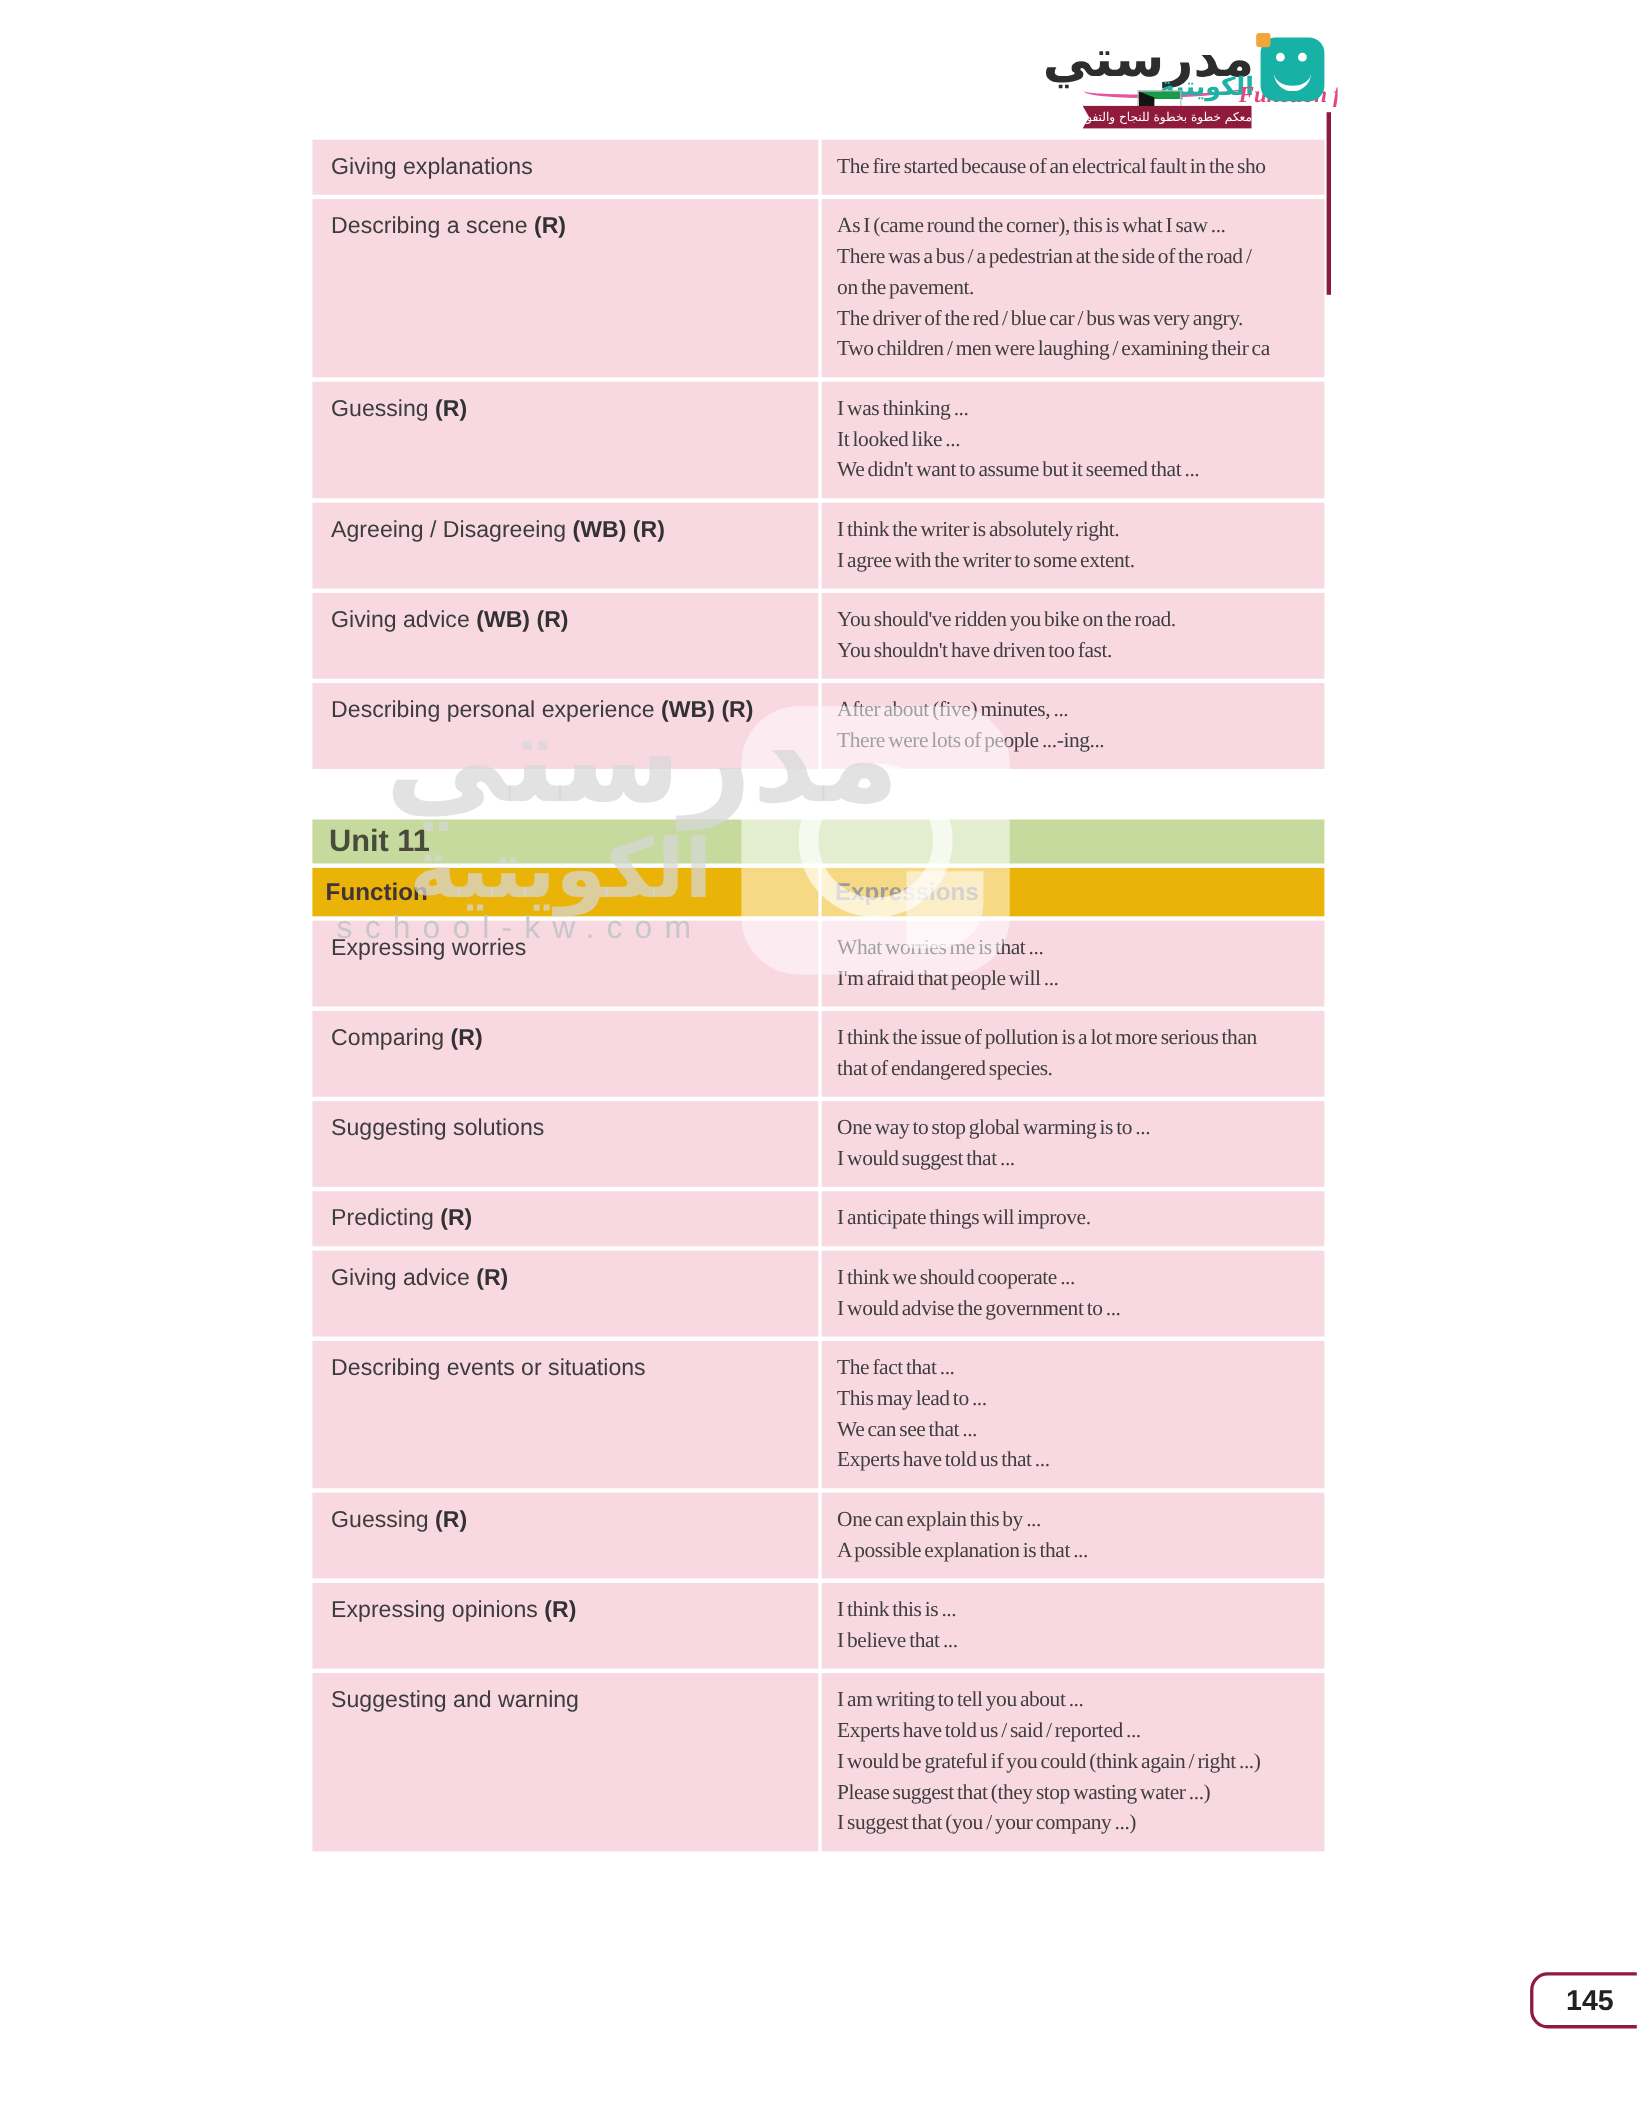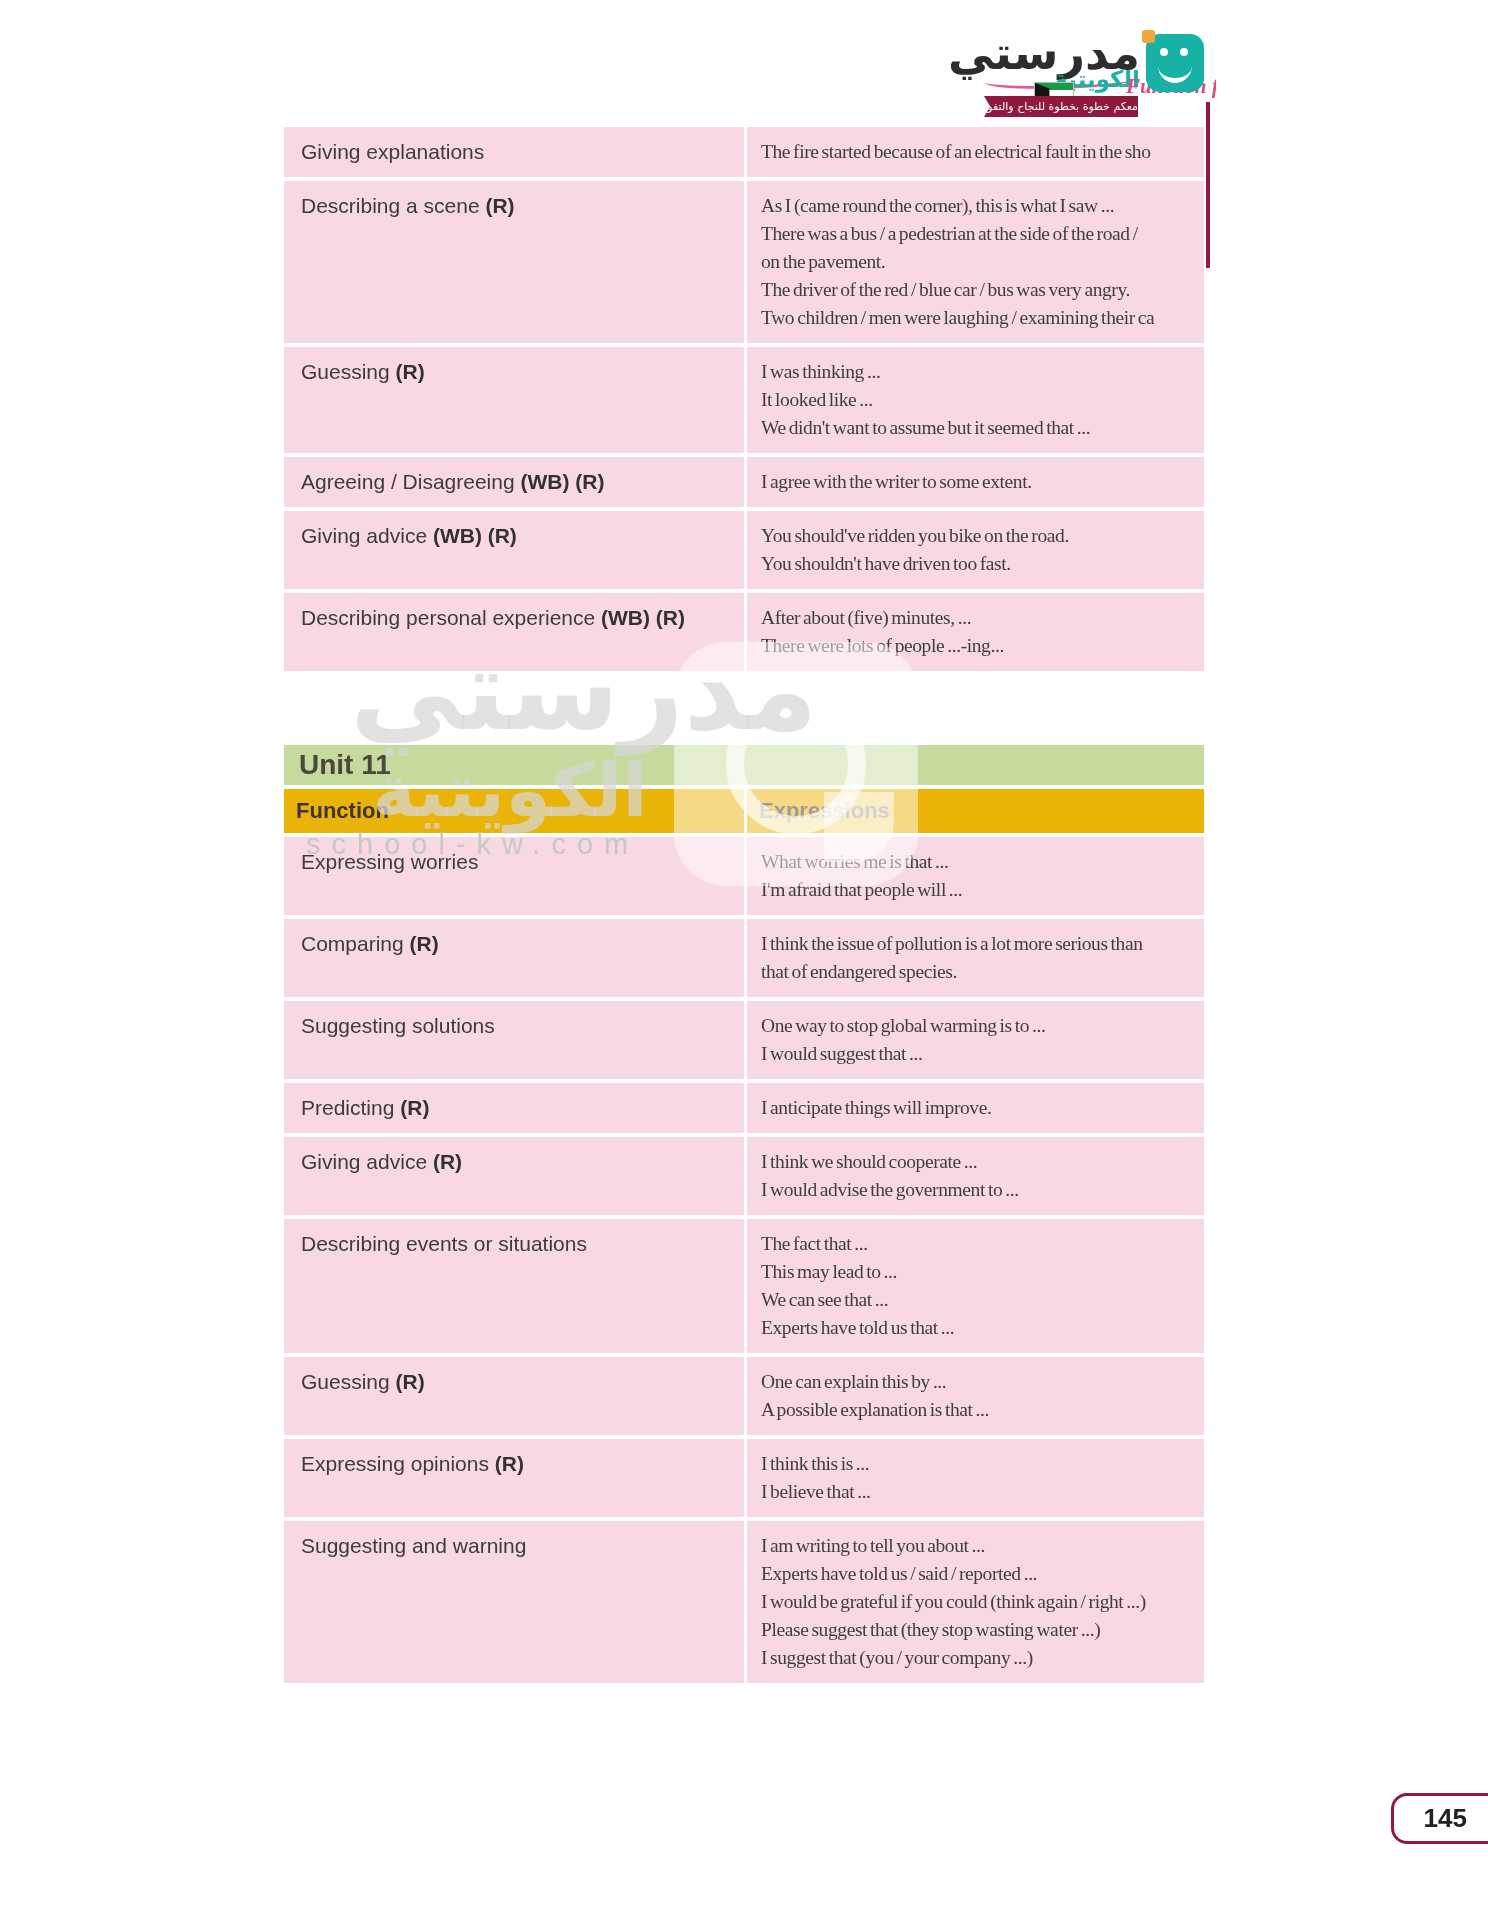--- a/index.html
+++ b/index.html
@@ -159,20 +159,21 @@
       <div class="cell fn-cell"><span>Guessing</span><span class="fn-tag"> (R)</span></div>
       <div class="cell ex-cell">
         <div class="ex-line">I was thinking ...</div>
         <div class="ex-line">It looked like ...</div>
         <div class="ex-line">We didn't want to assume but it seemed that ...</div>
       </div>
     </div>
     <div class="row">
       <div class="cell fn-cell"><span>Agreeing / Disagreeing</span><span class="fn-tag"> (WB) (R)</span></div>
       <div class="cell ex-cell">
+        <div class="ex-line">I think the writer is absolutely right.</div>
         <div class="ex-line">I agree with the writer to some extent.</div>
       </div>
     </div>
     <div class="row">
       <div class="cell fn-cell"><span>Giving advice</span><span class="fn-tag"> (WB) (R)</span></div>
       <div class="cell ex-cell">
         <div class="ex-line">You should've ridden you bike on the road.</div>
         <div class="ex-line">You shouldn't have driven too fast.</div>
       </div>
     </div>

